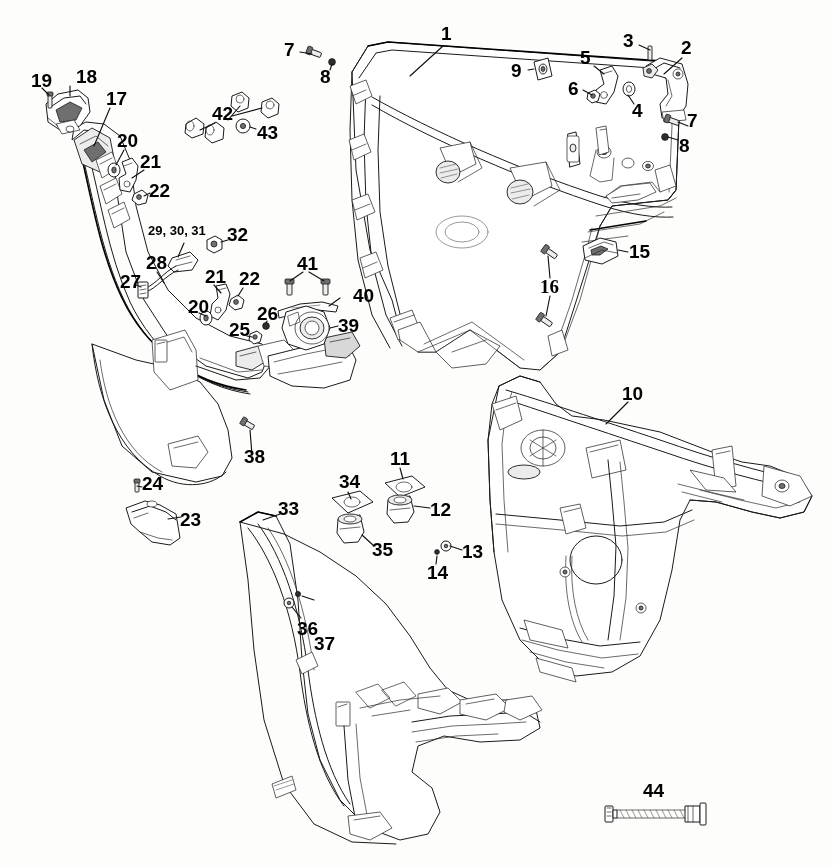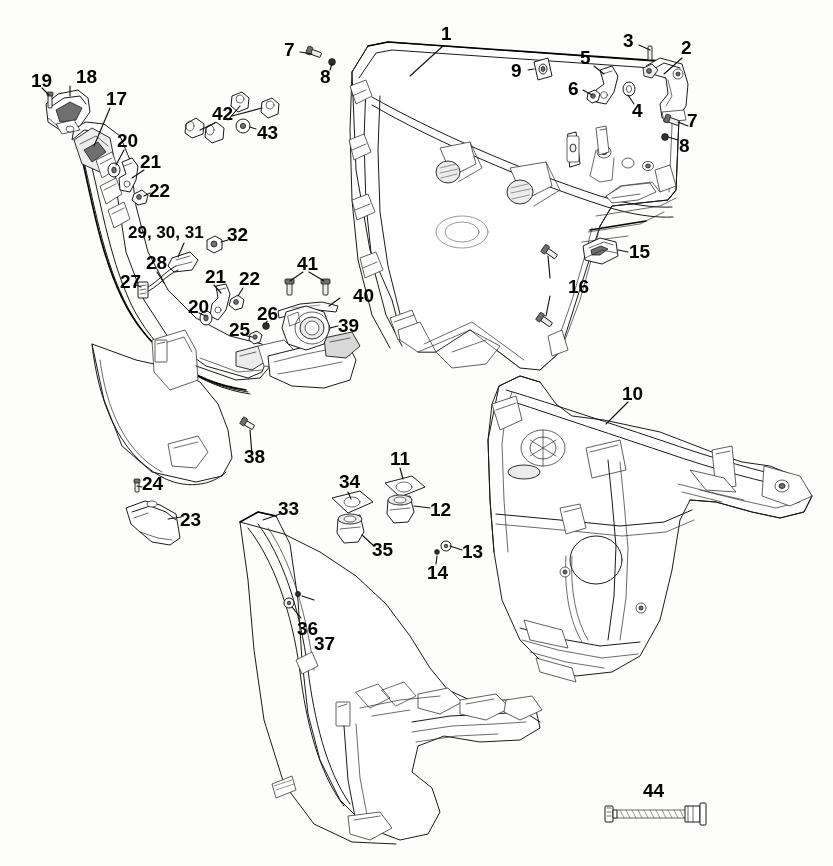--- a/index.html
+++ b/index.html
@@ -17,21 +17,21 @@
   .callout{
     position:absolute;
     font-family:"Liberation Sans", sans-serif;
     font-weight:bold;
     font-size:19px;
     color:#000;
     line-height:1;
     white-space:nowrap;
     pointer-events:auto;
   }
-  .callout.wide{font-size:17px;}
+  .callout.wide{font-size:13px;margin-left:20px;}
   
   .ln{fill:none;stroke:#1a1a1a;stroke-width:1;stroke-linejoin:round;stroke-linecap:round;}
   .ln-thin{fill:none;stroke:#2b2b2b;stroke-width:0.7;stroke-linejoin:round;stroke-linecap:round;}
   .ln-hair{fill:none;stroke:#444;stroke-width:0.55;stroke-linejoin:round;stroke-linecap:round;}
   .ln-bold{fill:none;stroke:#000;stroke-width:1.6;stroke-linejoin:round;stroke-linecap:round;}
   .fillw{fill:#ffffff;stroke:#1a1a1a;stroke-width:1;stroke-linejoin:round;}
   .fillw-thin{fill:#ffffff;stroke:#2b2b2b;stroke-width:0.75;stroke-linejoin:round;}
   .fillg{fill:#ececec;stroke:#1a1a1a;stroke-width:0.9;stroke-linejoin:round;}
   .fillg2{fill:#d8d8d8;stroke:#1a1a1a;stroke-width:0.9;stroke-linejoin:round;}
   .filldk{fill:#6f6f6f;stroke:#1a1a1a;stroke-width:0.8;stroke-linejoin:round;}
@@ -593,21 +593,21 @@
   <div class="callout" style="left:320px;top:67px;">8</div>
   <div class="callout" style="left:687px;top:111px;">7</div>
   <div class="callout" style="left:679px;top:136px;">8</div>
   <div class="callout" style="left:511px;top:61px;">9</div>
   <div class="callout" style="left:622px;top:384px;">10</div>
   <div class="callout" style="left:390px;top:449px;">11</div>
   <div class="callout" style="left:430px;top:500px;">12</div>
   <div class="callout" style="left:462px;top:542px;">13</div>
   <div class="callout" style="left:427px;top:563px;">14</div>
   <div class="callout" style="left:629px;top:242px;">15</div>
-  <div class="callout" style="left:568px;top:277px;">16</div>
+  <div class="callout" style="left:540px;top:277px;font-family:Liberation Serif, serif;">16</div>
   <div class="callout" style="left:106px;top:89px;text-align:center;">17</div>
   <div class="callout" style="left:62px;top:67px;margin-left:14px;">18</div>
   <div class="callout" style="left:31px;top:71px;">19</div>
   <div class="callout" style="left:117px;top:131px;">20</div>
   <div class="callout" style="left:140px;top:152px;">21</div>
   <div class="callout" style="left:149px;top:181px;">22</div>
   <div class="callout" style="left:188px;top:297px;">20</div>
   <div class="callout" style="left:205px;top:267px;">21</div>
   <div class="callout" style="left:239px;top:269px;">22</div>
   <div class="callout" style="left:180px;top:503px;margin-top:7px;">23</div>

